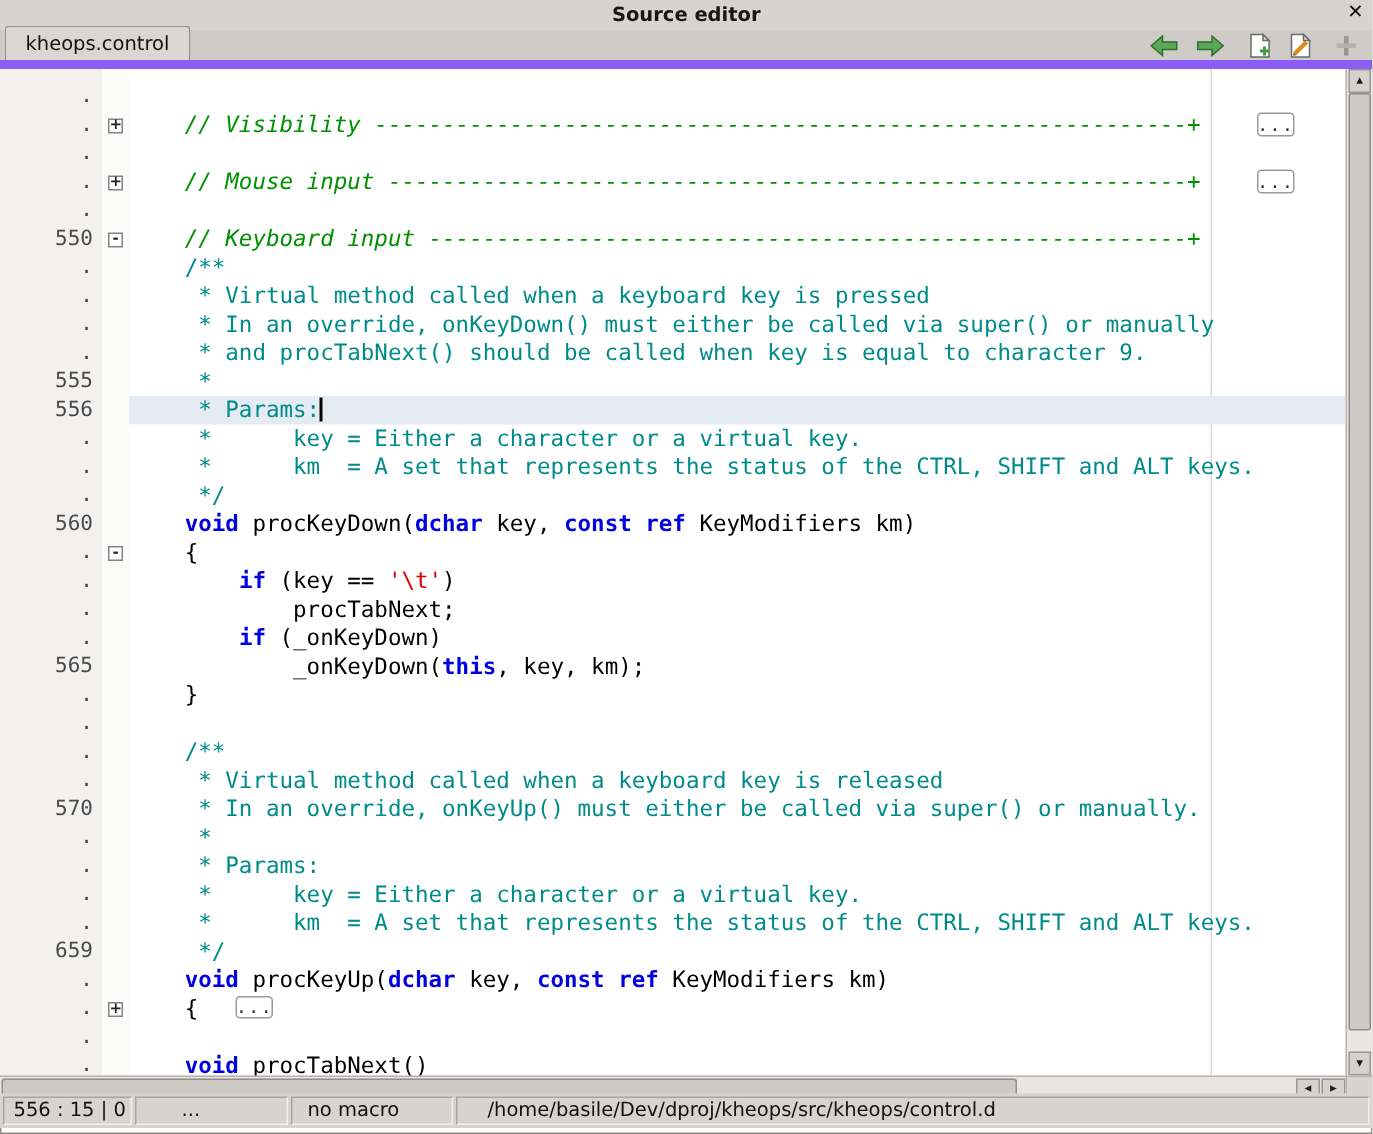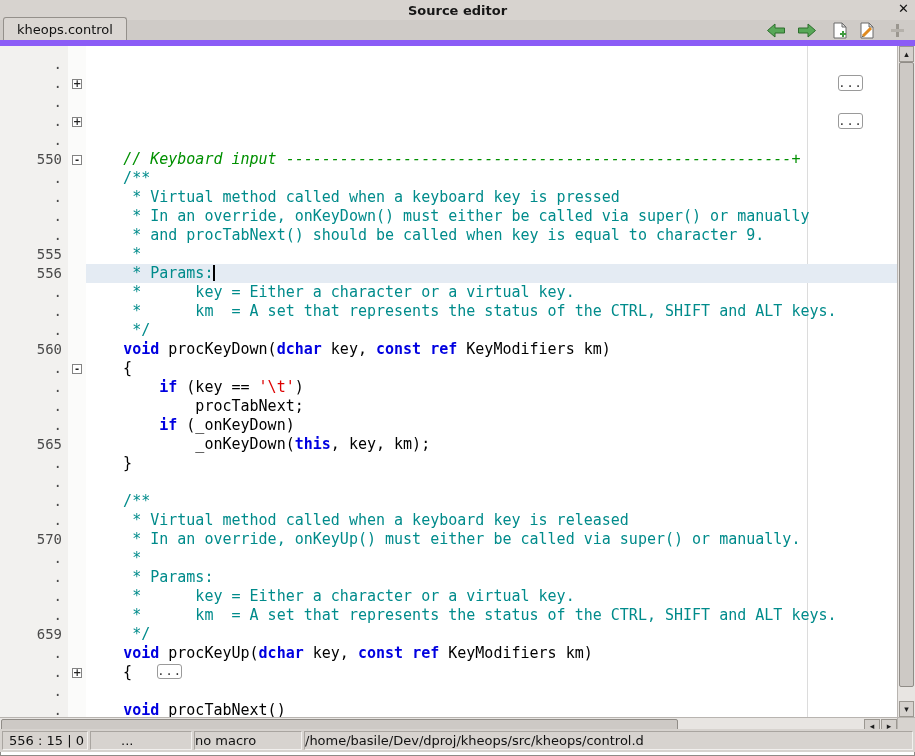--- a/index.html
+++ b/index.html
@@ -71,22 +71,22 @@
   .corner{position:absolute;left:897px;top:717px;width:18px;height:16px;background:#d7d3cf;
           border-left:1px solid #b8b4b0;border-top:1px solid #b8b4b0;box-sizing:border-box;}
 
   
   .statusbar{position:absolute;left:0;top:729px;width:100%;height:23px;background:var(--chrome,#d7d3cf);
              display:flex;align-items:stretch;box-sizing:border-box;padding:2px;gap:2px;}
   .spanel{border:1px solid;border-color:#a9a5a0 #f2f0ee #f2f0ee #a9a5a0;display:flex;align-items:center;
           font-size:13px;color:#111;box-sizing:border-box;white-space:nowrap;overflow:hidden;}
   .sp1{width:86px;padding-left:6px;}
   .sp2{width:102px;padding-left:30px;}
-  .sp3{width:108px;}
-  .sp4{flex:1;}
+  .sp3{width:108px;padding-left:10px;}
+  .sp4{flex:1;padding-left:20px;}
 </style>
 </head>
 <body>
 
 <div class="window">
 
   <div class="titlebar">
     <span>Source editor</span>
     <span class="closebtn">✕</span>
   </div>
@@ -129,23 +129,23 @@
       </span>
     </div>
   </div>
 
   <div class="editor">
     <div class="gutter-col"></div>
     <div class="fold-col"></div>
     <div class="ruler"></div>
     <div class="rows">
         <div class="row"><span class="gut">.</span><span class="foldcell"></span><span class="codecell"></span></div>
-        <div class="row"><span class="gut">.</span><span class="foldcell"><span class="foldbox">+</span></span><span class="codecell"><span class="tok-pln">    </span></span><span class="foldellipsis abs">...</span></div>
-        <div class="row"><span class="gut">.</span><span class="foldcell"></span><span class="codecell"></span></div>
-        <div class="row"><span class="gut">.</span><span class="foldcell"><span class="foldbox">+</span></span><span class="codecell"><span class="tok-pln">    </span></span><span class="foldellipsis abs">...</span></div>
+        <div class="row"><span class="gut">.</span><span class="foldcell"><span class="foldbox">+</span></span><span class="codecell"><span class="tok-pln">    </span><span class="tok-cmt">// Visibility ------------------------------------------------------------+</span></span><span class="foldellipsis abs">...</span></div>
+        <div class="row"><span class="gut">.</span><span class="foldcell"></span><span class="codecell"></span></div>
+        <div class="row"><span class="gut">.</span><span class="foldcell"><span class="foldbox">+</span></span><span class="codecell"><span class="tok-pln">    </span><span class="tok-cmt">// Mouse input -----------------------------------------------------------+</span></span><span class="foldellipsis abs">...</span></div>
         <div class="row"><span class="gut">.</span><span class="foldcell"></span><span class="codecell"></span></div>
         <div class="row"><span class="gut">550</span><span class="foldcell"><span class="foldbox">-</span></span><span class="codecell"><span class="tok-pln">    </span><span class="tok-cmt">// Keyboard input --------------------------------------------------------+</span></span></div>
         <div class="row"><span class="gut">.</span><span class="foldcell"></span><span class="codecell"><span class="tok-doc">    /**</span></span></div>
         <div class="row"><span class="gut">.</span><span class="foldcell"></span><span class="codecell"><span class="tok-doc">     * Virtual method called when a keyboard key is pressed</span></span></div>
         <div class="row"><span class="gut">.</span><span class="foldcell"></span><span class="codecell"><span class="tok-doc">     * In an override, onKeyDown() must either be called via super() or manually</span></span></div>
         <div class="row"><span class="gut">.</span><span class="foldcell"></span><span class="codecell"><span class="tok-doc">     * and procTabNext() should be called when key is equal to character 9.</span></span></div>
         <div class="row"><span class="gut">555</span><span class="foldcell"></span><span class="codecell"><span class="tok-doc">     *</span></span></div>
         <div class="row current"><span class="gut">556</span><span class="foldcell"></span><span class="codecell"><span class="tok-doc">     * Params:</span><span class="caret"></span></span></div>
         <div class="row"><span class="gut">.</span><span class="foldcell"></span><span class="codecell"><span class="tok-doc">     *      key = Either a character or a virtual key.</span></span></div>
         <div class="row"><span class="gut">.</span><span class="foldcell"></span><span class="codecell"><span class="tok-doc">     *      km  = A set that represents the status of the CTRL, SHIFT and ALT keys.</span></span></div>

